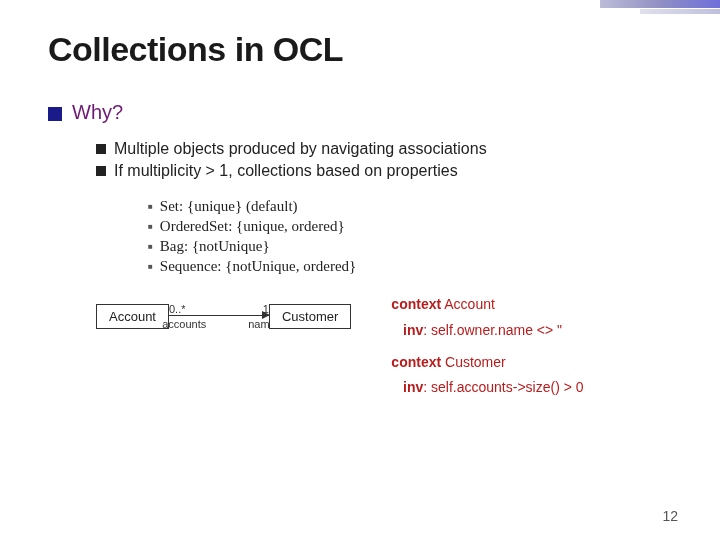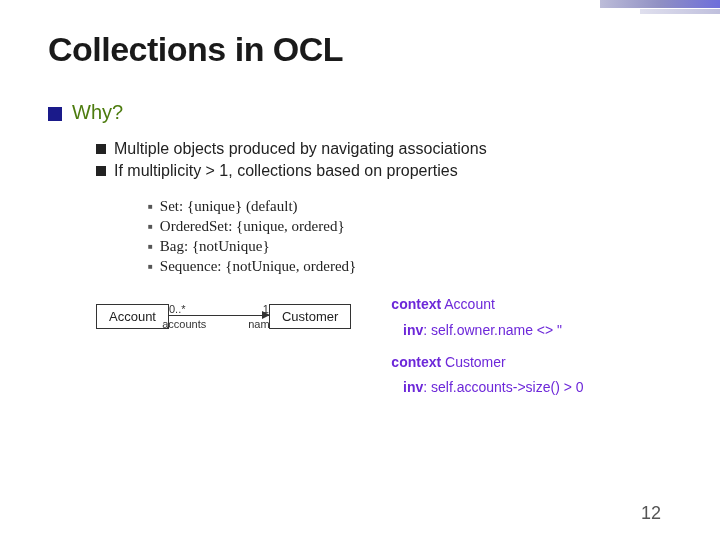--- a/index.html
+++ b/index.html
@@ -59,21 +59,21 @@
       width: 14px;
       height: 14px;
       background: #1a1a8a;
       margin-right: 10px;
       flex-shrink: 0;
       margin-top: 2px;
     }
     .why-label {
       font-size: 20px;
       font-weight: normal;
-      color: #4d7c0f;
+      color: #701a75;
     }
 
     .bullets-list {
       margin-left: 48px;
       margin-bottom: 18px;
     }
     .bullets-list .main-bullet {
       display: flex;
       align-items: flex-start;
       font-size: 16px;
@@ -181,37 +181,37 @@
       width: 100%;
       font-size: 11px;
       color: #333;
       margin-top: 2px;
       gap: 34px;
     }
 
     .code-section {
       font-size: 14px;
       line-height: 1.7;
-      color: #6d28d9;
+      color: #b91c1c;
     }
 
     .code-line {
       display: block;
       margin-bottom: 2px;
     }
 
     .code-bold {
       font-weight: bold;
     }
 
     .page-number {
       position: absolute;
       bottom: 16px;
-      right: 59px;
-      font-size: 18px;
+      right: 42px;
+      font-size: 14px;
       color: #555;
     }
   </style>
 </head>
 <body>
 
 <div class="corner-decoration">
   <div class="corner-bar-1"></div>
   <div class="corner-bar-2"></div>
 </div>

